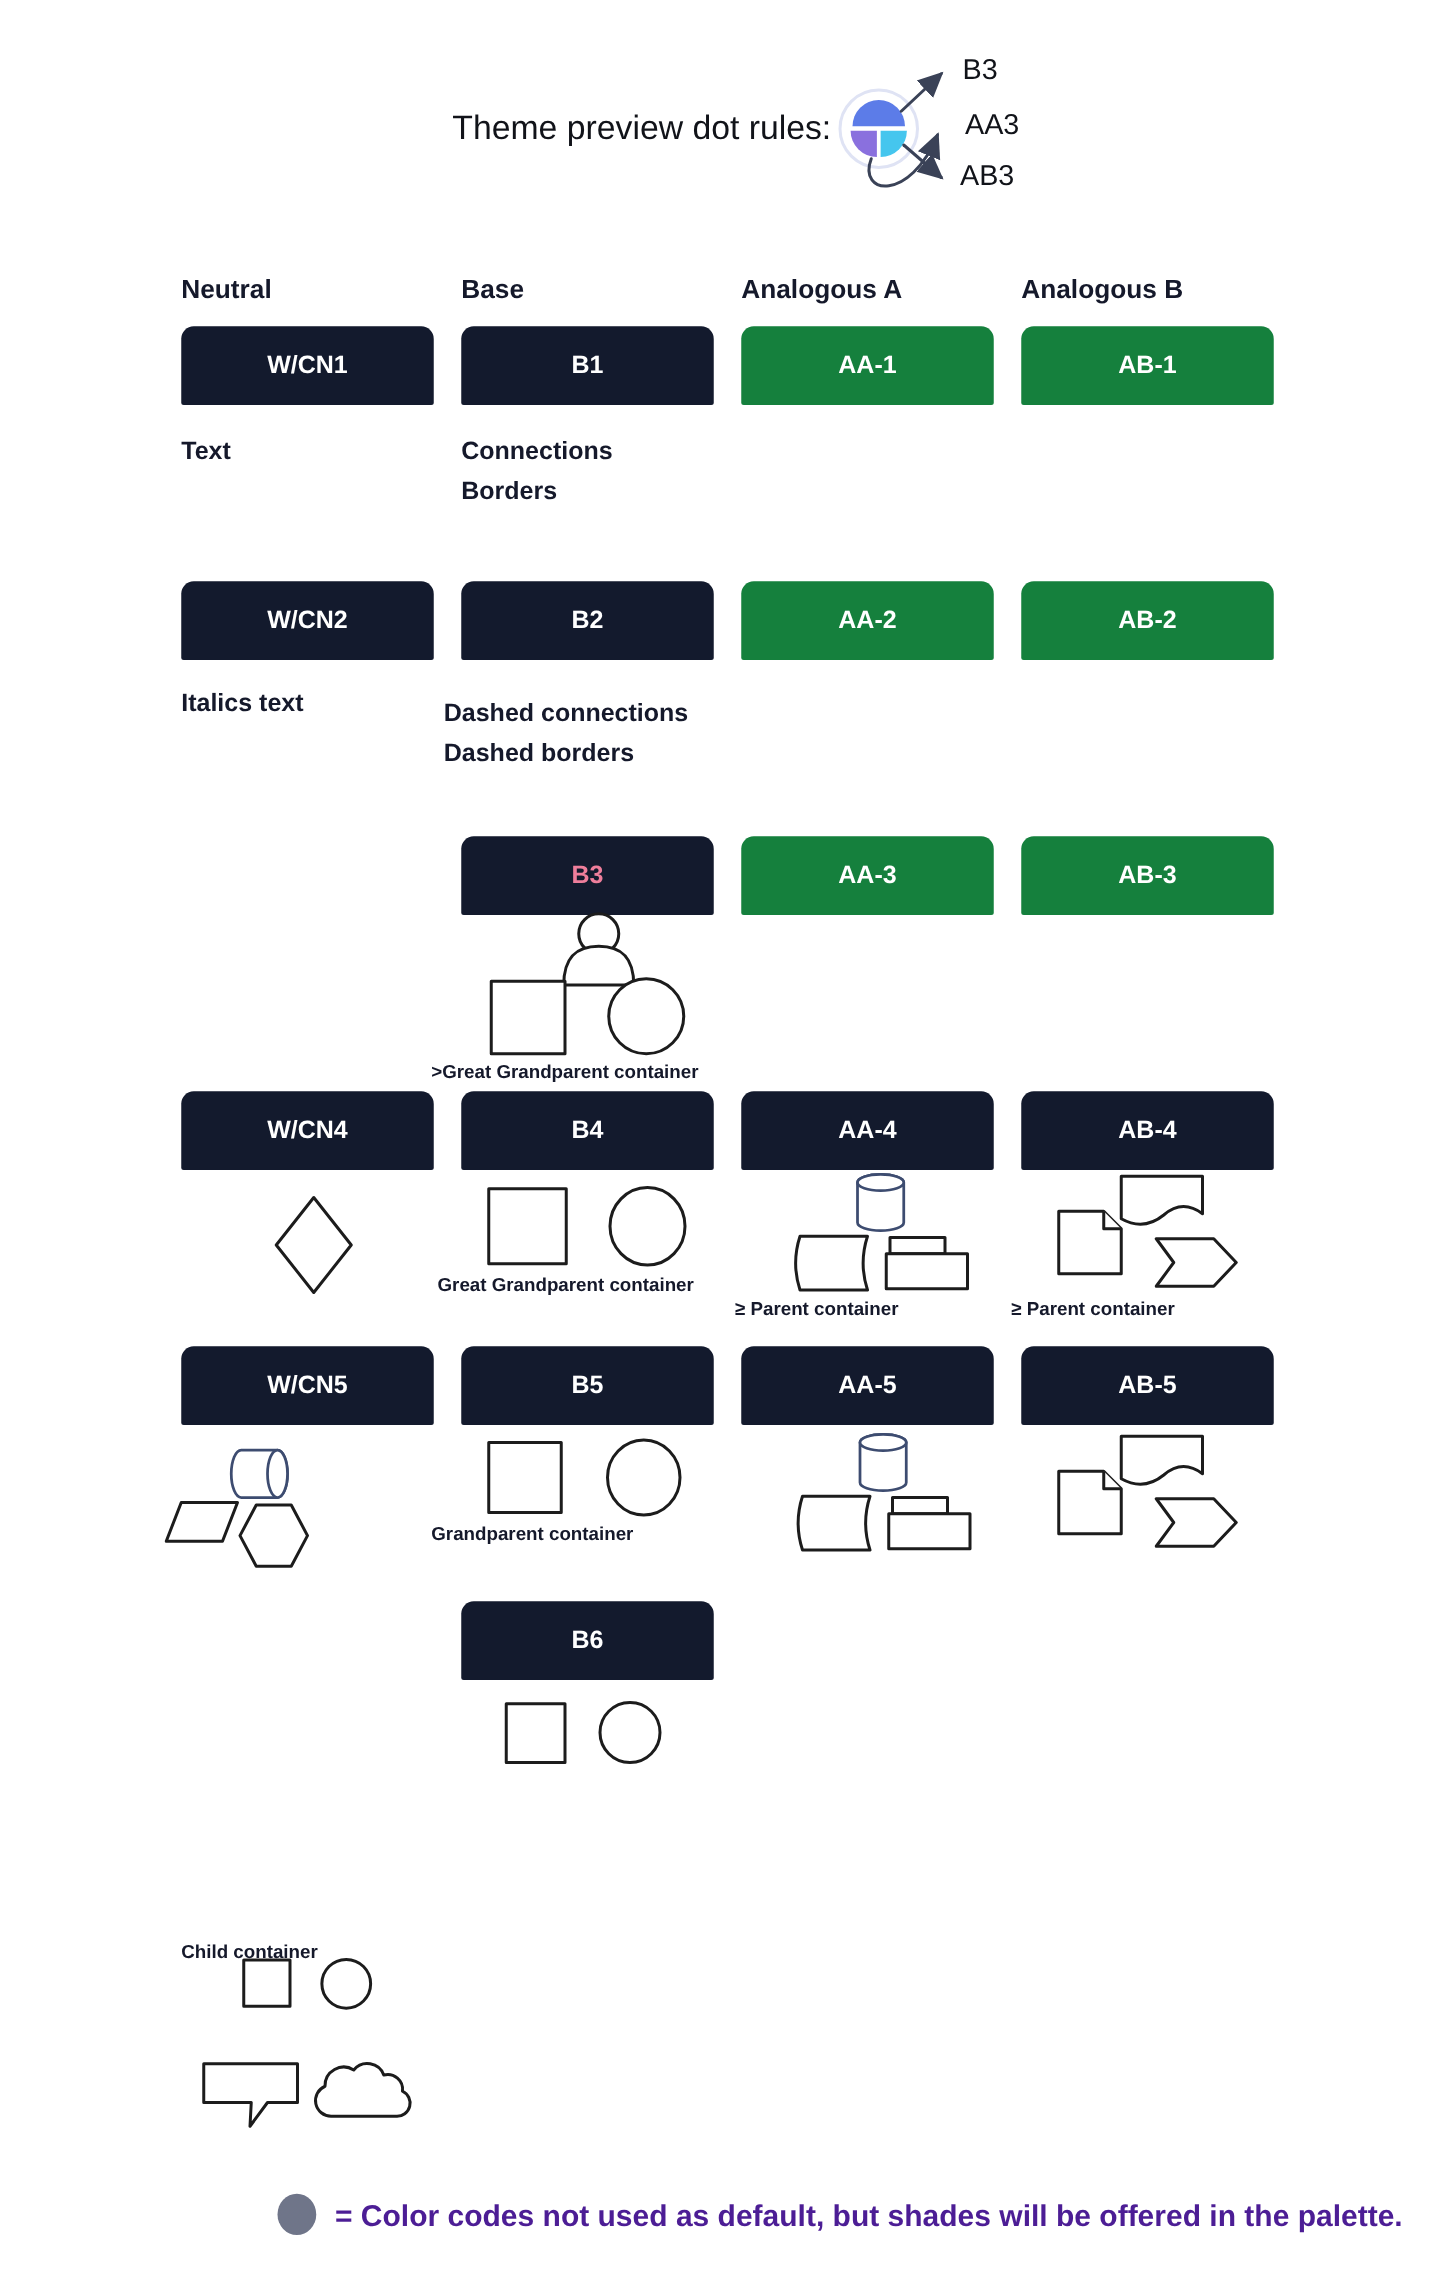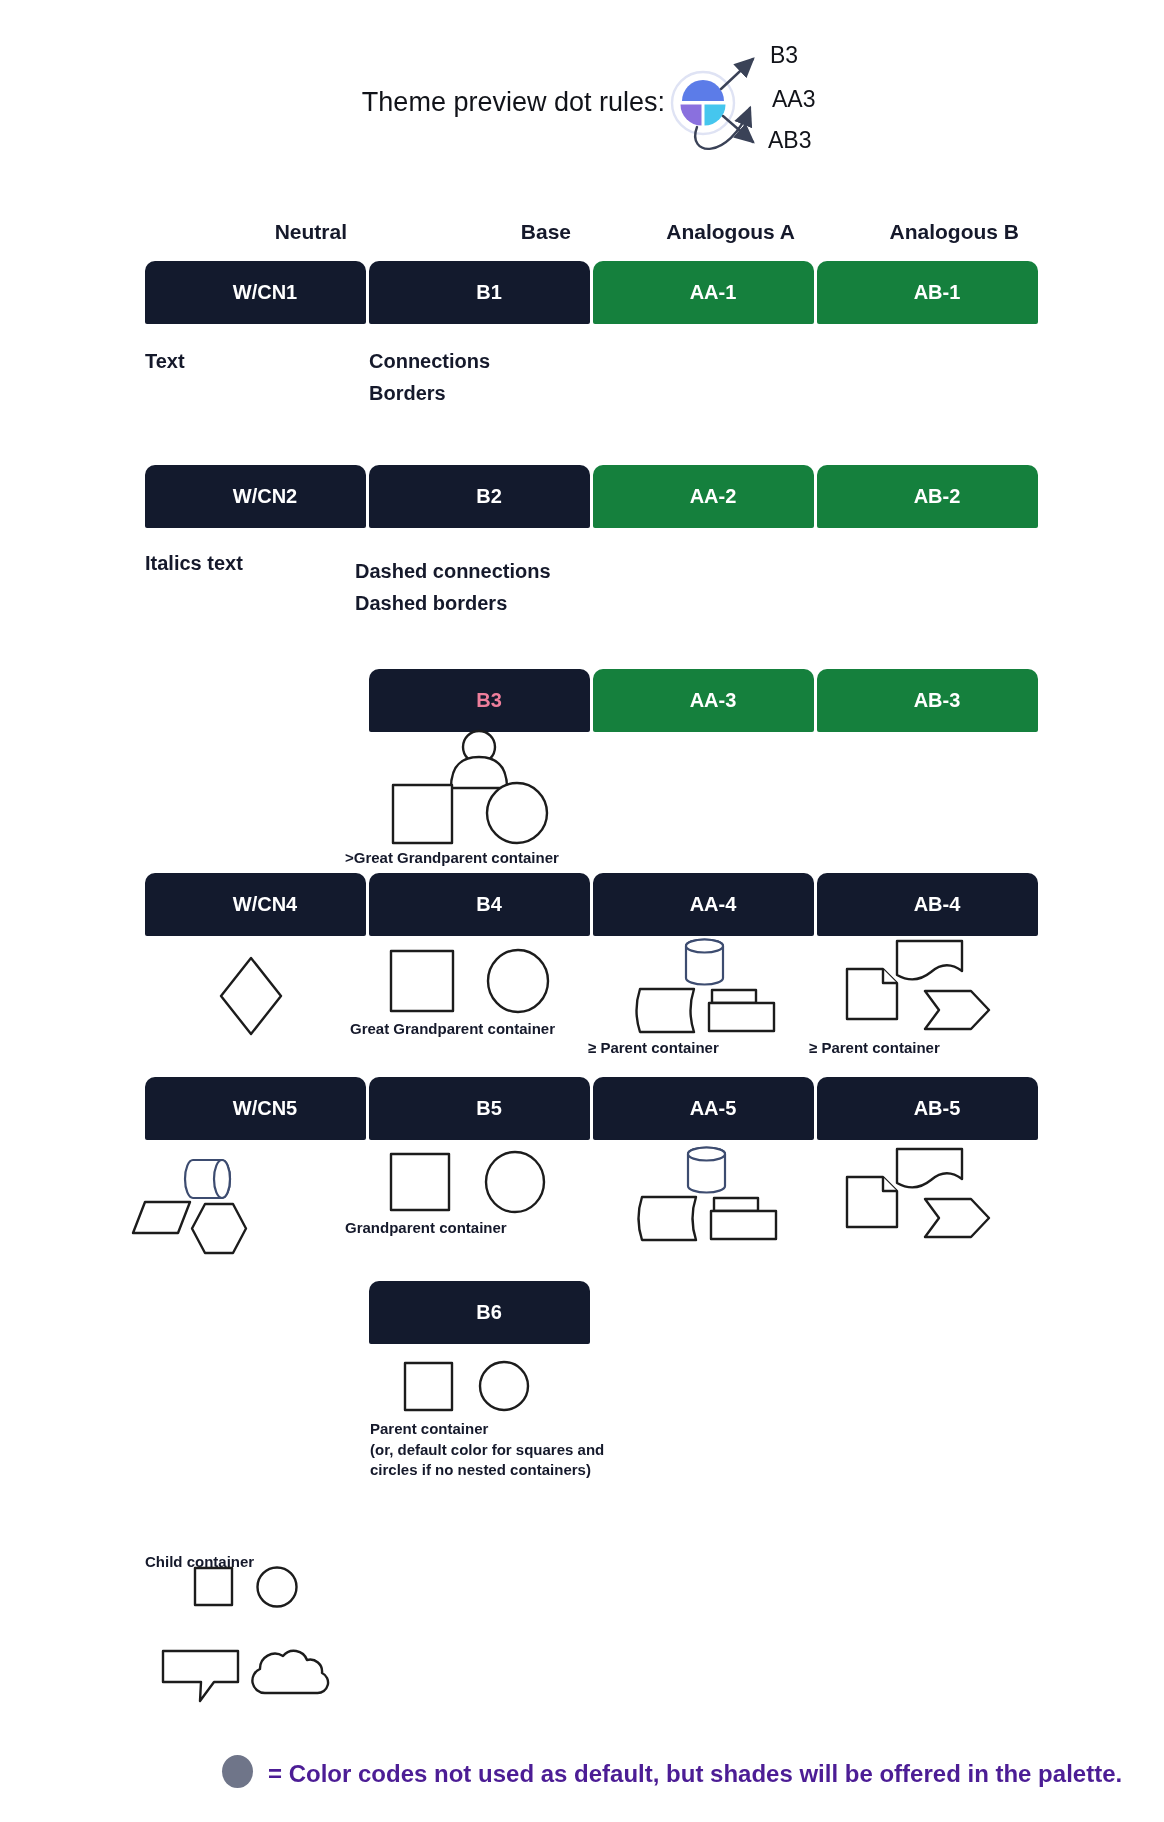--- a/index.html
+++ b/index.html
@@ -1,25 +1,25 @@
 <!DOCTYPE html>
 <html><head>
 <meta charset="utf-8">
 <style>
   html,body{margin:0;padding:0;background:#ffffff;}
   .page{position:relative;width:1164px;height:1822px;background:#ffffff;
         font-family:"Liberation Sans",sans-serif;overflow:hidden;color:#15192b;}
   .title{position:absolute;left:300px;top:87px;width:365px;text-align:right;
          font-size:27px;font-weight:400;color:#111319;}
   .dot-label{position:absolute;font-size:23px;font-weight:400;color:#111319;}
-  .col-header{position:absolute;top:220px;width:202px;text-align:right;
+  .col-header{position:absolute;top:220px;width:202px;text-align:left;
               font-size:21px;font-weight:700;color:#15192b;}
   .swatch{position:absolute;width:202px;height:63px;border-radius:10px 10px 2px 2px;
           display:flex;align-items:center;justify-content:center;
-          font-size:20px;font-weight:700;color:#ffffff;padding-left:19px;}
+          font-size:20px;font-weight:700;color:#ffffff;}
   .swatch.dark{background:#131a2d;}
   .swatch.gray{background:#15803d;}
   .swatch.pink-text{color:#ee7e9b;}
   .note{position:absolute;font-weight:700;color:#15192b;}
   .note.md{font-size:20px;line-height:32px;}
   .note.sm{font-size:15px;line-height:20.5px;}
   .center{}
   svg.shape{position:absolute;overflow:visible;}
   .blk{fill:#ffffff;stroke:#1c1c1c;stroke-width:2.4;stroke-linejoin:round;}
   .nvy{fill:#ffffff;stroke:#3d4c70;stroke-width:2.2;stroke-linejoin:round;}
@@ -155,25 +155,20 @@
     <path class="blk" d="M43,36 V50 H57" fill="none"></path>
     <path class="blk" d="M85,58 H131 L149,77 L131,96 H85 L99,77 Z"></path>
   </svg>
 
   <div class="swatch dark" style="left:369px;top:1281px">B6</div>
 
   <svg class="shape" style="left:395px;top:1356px" width="140" height="58" viewBox="0 0 140 58">
     <rect class="blk" x="10" y="7" width="47" height="47"></rect>
     <circle class="blk" cx="109" cy="30" r="24"></circle>
   </svg>
-  <div class="note sm" style="left:370px;top:1419px;width:300px">
-    <div>Parent container</div>
-    <div>(or, default color for squares and</div>
-    <div>circles if no nested containers)</div>
-  </div>
 
   <div class="note sm center" style="left:145px;top:1552px;width:210px">Child container</div>
 
   <svg class="shape" style="left:160px;top:1563px" width="140" height="48" viewBox="0 0 140 48">
     <rect class="blk" x="35" y="5" width="37" height="37"></rect>
     <circle class="blk" cx="117" cy="24" r="19.5"></circle>
   </svg>
 
   <svg class="shape" style="left:130px;top:1640px" width="210" height="68" viewBox="0 0 210 68">
     <path class="blk" d="M33,11 L108,11 L108,42 L84,42 L70,61 L71,42 L33,42 Z"></path>

